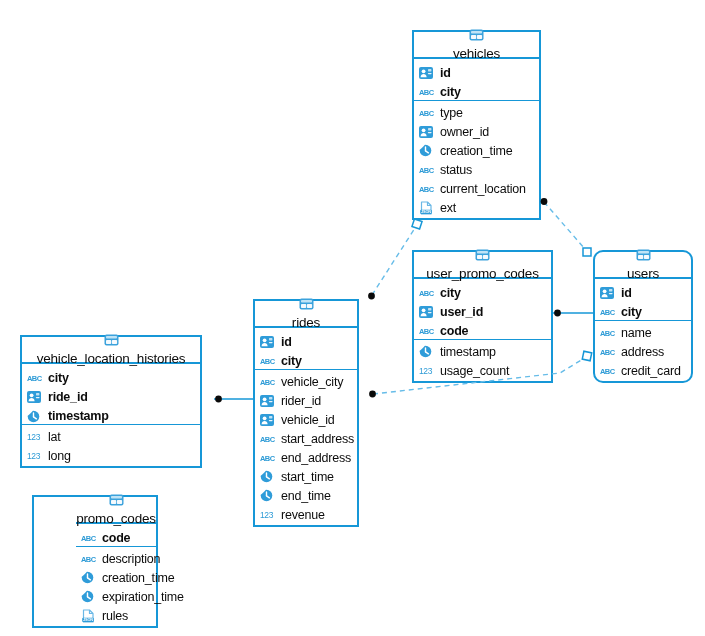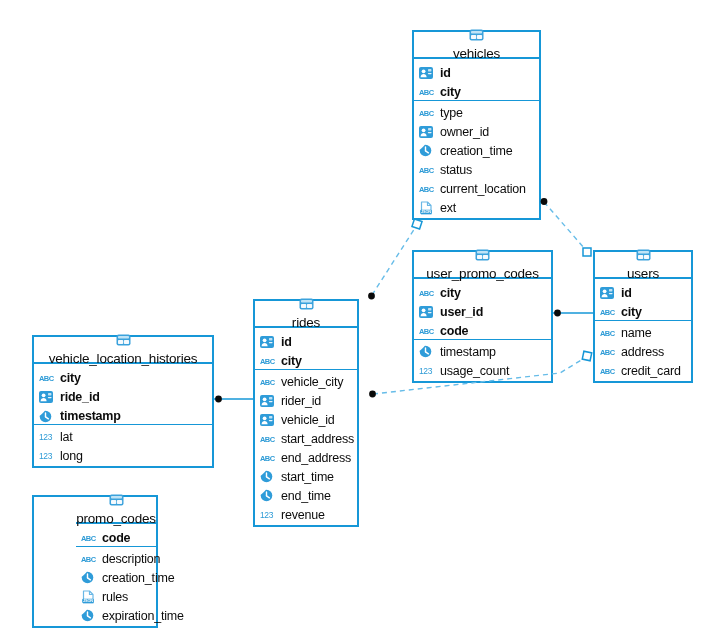--- a/index.html
+++ b/index.html
@@ -212,21 +212,21 @@
               <svg width="17" height="11" viewBox="0 0 17 11">
                 <text x="0" y="9" font-size="8.5" fill="#2e9bd6" letter-spacing="-0.4" font-family="Liberation Sans, sans-serif">123</text>
               </svg>
             </span>
             <span class="col-label">usage_count</span>
           </div>
         </div>
       </div>
   </div>
 
-  <div class="tbl" style="left:593px;top:250px;width:100px;">
+  <div class="tbl" style="left:593px;top:250px;width:100px;border-radius:10px;">
     <div class="tbl-header">
       <span class="hdr-icon">
           <svg width="15" height="12" viewBox="0 0 15 12">
             <rect x="0.5" y="0.5" width="14" height="11" rx="2" fill="#3ba2dc"></rect>
             <rect x="2" y="2" width="11" height="2.6" rx="0.8" fill="#bfe3f6"></rect>
             <rect x="2" y="6" width="5.2" height="4" rx="0.8" fill="#ffffff" opacity="0.95"></rect>
             <rect x="7.9" y="6" width="5.2" height="4" rx="0.8" fill="#ffffff" opacity="0.95"></rect>
           </svg>
         </span>
       <span class="tbl-title">users</span>
@@ -394,21 +394,21 @@
               <svg width="17" height="11" viewBox="0 0 17 11">
                 <text x="0" y="9" font-size="8.5" fill="#2e9bd6" letter-spacing="-0.4" font-family="Liberation Sans, sans-serif">123</text>
               </svg>
             </span>
             <span class="col-label">revenue</span>
           </div>
         </div>
       </div>
   </div>
 
-  <div class="tbl" style="left:32px;top:335px;width:182px;">
+  <div class="tbl" style="left:20px;top:335px;width:182px;">
     <div class="tbl-header">
       <span class="hdr-icon">
           <svg width="15" height="12" viewBox="0 0 15 12">
             <rect x="0.5" y="0.5" width="14" height="11" rx="2" fill="#3ba2dc"></rect>
             <rect x="2" y="2" width="11" height="2.6" rx="0.8" fill="#bfe3f6"></rect>
             <rect x="2" y="6" width="5.2" height="4" rx="0.8" fill="#ffffff" opacity="0.95"></rect>
             <rect x="7.9" y="6" width="5.2" height="4" rx="0.8" fill="#ffffff" opacity="0.95"></rect>
           </svg>
         </span>
       <span class="tbl-title">vehicle_location_histories</span>
@@ -506,37 +506,37 @@
                 <circle cx="6.5" cy="6.5" r="5.8" fill="#2f9cd9"></circle>
                 <path d="M-0.5 -0.5 L5.6 1.2 L1.2 5.6 Z" fill="#ffffff"></path>
                 <line x1="6.5" y1="6.8" x2="6.5" y2="2.9" stroke="#fff" stroke-width="1.4" stroke-linecap="round"></line>
                 <line x1="6.5" y1="6.8" x2="9.4" y2="8.8" stroke="#fff" stroke-width="1.4" stroke-linecap="round"></line>
               </svg>
             </span>
             <span class="col-label">creation_time</span>
           </div>
           <div class="col-row">
             <span class="col-icon">
+              <svg width="13" height="13" viewBox="0 0 13 13">
+                <circle cx="6.5" cy="6.5" r="5.8" fill="#2f9cd9"></circle>
+                <path d="M-0.5 -0.5 L5.6 1.2 L1.2 5.6 Z" fill="#ffffff"></path>
+                <line x1="6.5" y1="6.8" x2="6.5" y2="2.9" stroke="#fff" stroke-width="1.4" stroke-linecap="round"></line>
+                <line x1="6.5" y1="6.8" x2="9.4" y2="8.8" stroke="#fff" stroke-width="1.4" stroke-linecap="round"></line>
+              </svg>
+            </span>
+            <span class="col-label">expiration_time</span>
+          </div>
+          <div class="col-row">
+            <span class="col-icon">
               <svg width="14" height="14" viewBox="0 0 14 14">
                 <path d="M2.5 1 h6 l3.5 3.5 V13 H2.5 Z" fill="#ffffff" stroke="#6ab8e6" stroke-width="1.2" stroke-linejoin="round"></path>
                 <path d="M8.5 1 v3.5 h3.5" fill="none" stroke="#6ab8e6" stroke-width="1.2" stroke-linejoin="round"></path>
                 <rect x="1.2" y="8.7" width="11.6" height="4.3" rx="1" fill="#2f9cd9"></rect>
                 <text x="7" y="12.1" font-size="3.9" font-weight="bold" fill="#ffffff" text-anchor="middle" font-family="Liberation Sans, sans-serif">JSON</text>
               </svg>
             </span>
             <span class="col-label">rules</span>
           </div>
-          <div class="col-row">
-            <span class="col-icon">
-              <svg width="13" height="13" viewBox="0 0 13 13">
-                <circle cx="6.5" cy="6.5" r="5.8" fill="#2f9cd9"></circle>
-                <path d="M-0.5 -0.5 L5.6 1.2 L1.2 5.6 Z" fill="#ffffff"></path>
-                <line x1="6.5" y1="6.8" x2="6.5" y2="2.9" stroke="#fff" stroke-width="1.4" stroke-linecap="round"></line>
-                <line x1="6.5" y1="6.8" x2="9.4" y2="8.8" stroke="#fff" stroke-width="1.4" stroke-linecap="round"></line>
-              </svg>
-            </span>
-            <span class="col-label">expiration_time</span>
-          </div>
         </div>
       </div>
   </div>
 
 </div>
 
 </body></html>

